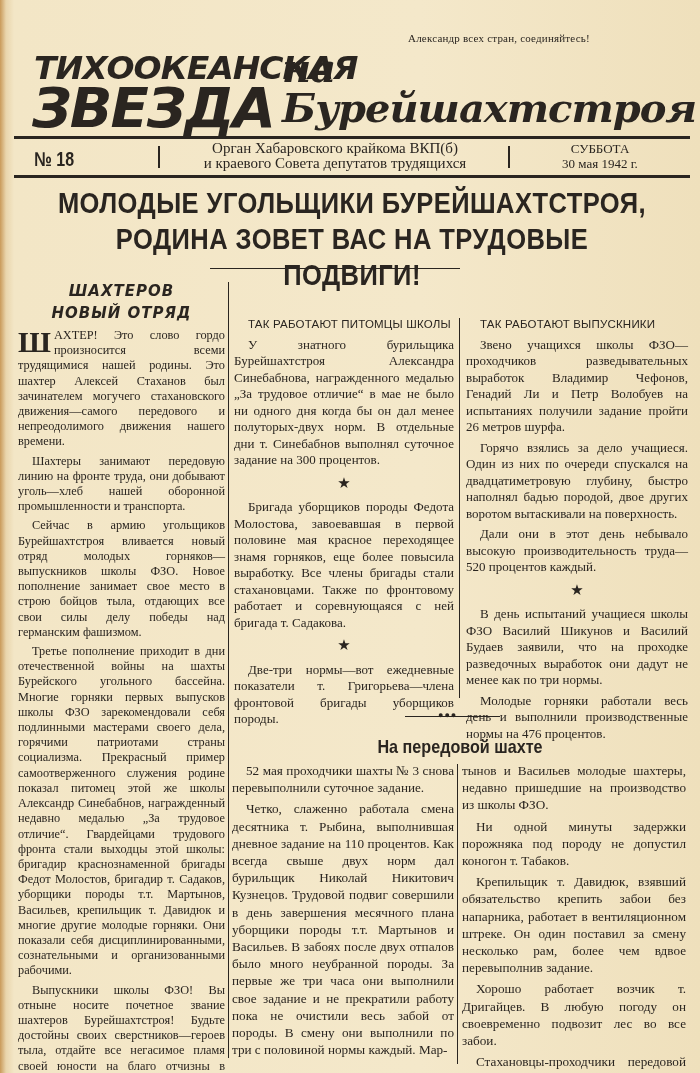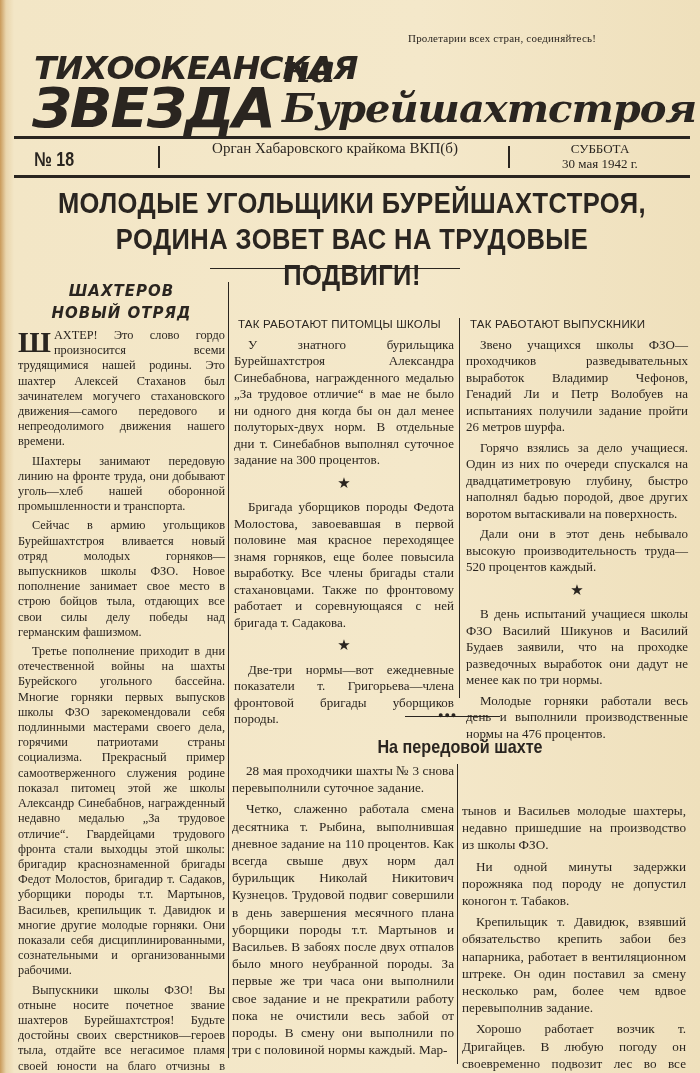--- a/index.html
+++ b/index.html
@@ -47,51 +47,52 @@
   .col1 .ttl {
     text-align:center; font-family:"DejaVu Sans", sans-serif; font-weight:bold; font-style:italic;
     font-size:15px; line-height:22px; letter-spacing:1px; margin:0 0 4px 0;
   }
   .dropcap { float:left; font-size:30px; line-height:26px; margin:1px 3px 0 0; font-weight:bold; }
   .col1 p.first { text-indent:0; }
   .boevye {
     position:absolute; left:233px; top:280px; width:455px; text-align:center;
     font-family:"DejaVu Serif", serif; font-weight:bold; font-size:24px; letter-spacing:0.5px;
   }
-  .sub { font-family:"Liberation Sans", sans-serif; font-size:11.5px; letter-spacing:0.2px; margin:0 0 4px 4px; text-align:left; }
+  .sub { font-family:"Liberation Sans", sans-serif; font-size:11.5px; letter-spacing:0.2px; margin:0 0 4px 14px; text-align:left; }
   .col2 { left:234px; top:316px; width:220px; font-size:13px; line-height:16.5px; }
   .col3 { left:466px; top:316px; width:222px; font-size:13px; line-height:16.5px; }
   .star { text-align:center; font-size:15px; margin:6px 0 8px 0; }
   .ornament { position:absolute; left:405px; top:716px; width:95px; height:1px; background:#2a2520; }
   .ornament-dots { position:absolute; left:438px; top:710px; font-size:9px; letter-spacing:1px; }
   .nap {
     position:absolute; left:232px; top:736px; width:456px; text-align:center;
     font-family:"Liberation Sans", sans-serif; font-weight:bold; font-size:19px;
     transform:scaleX(0.85); transform-origin:center;
   }
   .col4 { left:232px; top:762px; width:222px; font-size:13.2px; line-height:17.2px; }
   .col5 { left:462px; top:762px; width:224px; font-size:13.2px; line-height:17.2px; }
   .col4 p, .col5 p { margin:0 0 4px 0; }
-  .col5 p.cont, .col4 p.cont { text-indent:0;margin-top:40px; }
+  .col5 p.cont, .col4 p.cont { text-indent:0; }
 </style>
 </head>
 <body>
 
 <div class="page">
 
-  <div class="motto">Пролетарии всех стран, соединяйтесь!</div>
+  <div class="motto">Александр всех стран, соединяйтесь!</div>
   <div class="mast1">ТИХООКЕАНСКАЯ</div>
   <div class="mast2">ЗВЕЗДА</div>
   <div class="mast3">на Бурейшахтстроя</div>
 
   <div class="rule-thick" style="top:136px;"></div>
   <div class="issue">№ 18</div>
   <div class="vsep" style="left:158px; top:146px; height:22px;"></div>
   <div class="organ">
     <div>Орган Хабаровского крайкома ВКП(б)</div>
+    <div>и краевого Совета депутатов трудящихся</div>
   </div>
   <div class="vsep" style="left:508px; top:146px; height:22px;"></div>
   <div class="dateblk">
     <div>СУББОТА</div>
     <div>30 мая 1942 г.</div>
   </div>
   <div class="rule-thick" style="top:175px;"></div>
 
   <div class="headline">
     <div>МОЛОДЫЕ УГОЛЬЩИКИ БУРЕЙШАХТСТРОЯ,</div>
@@ -135,21 +136,21 @@
     <p>В день испытаний учащиеся школы ФЗО Василий Шикунов и Василий Будаев заявили, что на проходке разведочных выработок они дадут не менее как по три нормы.</p>
     <p>Молодые горняки работали весь день и выполнили производственные нормы на 476 процентов.</p>
   </div>
 
   <div class="ornament"></div>
   <div class="ornament-dots">●●●</div>
 
   <div class="nap">На передовой шахте</div>
 
   <div class="col col4">
-    <p>28 мая проходчики шахты № 3 снова перевыполнили суточное задание.</p>
+    <p>52 мая проходчики шахты № 3 снова перевыполнили суточное задание.</p>
     <p>Четко, слаженно работала смена десятника т. Рыбина, выполнившая дневное задание на 110 процентов. Как всегда свыше двух норм дал бурильщик Николай Никитович Кузнецов. Трудовой подвиг совершили в день завершения месячного плана уборщики породы т.т. Мартынов и Васильев. В забоях после двух отпалов было много неубранной породы. За первые же три часа они выполнили свое задание и не прекратили работу пока не очистили весь забой от породы. В смену они выполнили по три с половиной нормы каждый. Мар-</p>
   </div>
 
   <div class="col col5">
     <p class="cont">тынов и Васильев молодые шахтеры, недавно пришедшие на производство из школы ФЗО.</p>
     <p>Ни одной минуты задержки порожняка под породу не допустил коногон т. Табаков.</p>
     <p>Крепильщик т. Давидюк, взявший обязательство крепить забои без напарника, работает в вентиляционном штреке. Он один поставил за смену несколько рам, более чем вдвое перевыполнив задание.</p>
     <p>Хорошо работает возчик т. Дригайцев. В любую погоду он своевременно подвозит лес во все забои.</p>
     <p>Стахановцы-проходчики передовой шахты не снижают темпов и уверенно продвигаются вперед.</p>
   </div>

